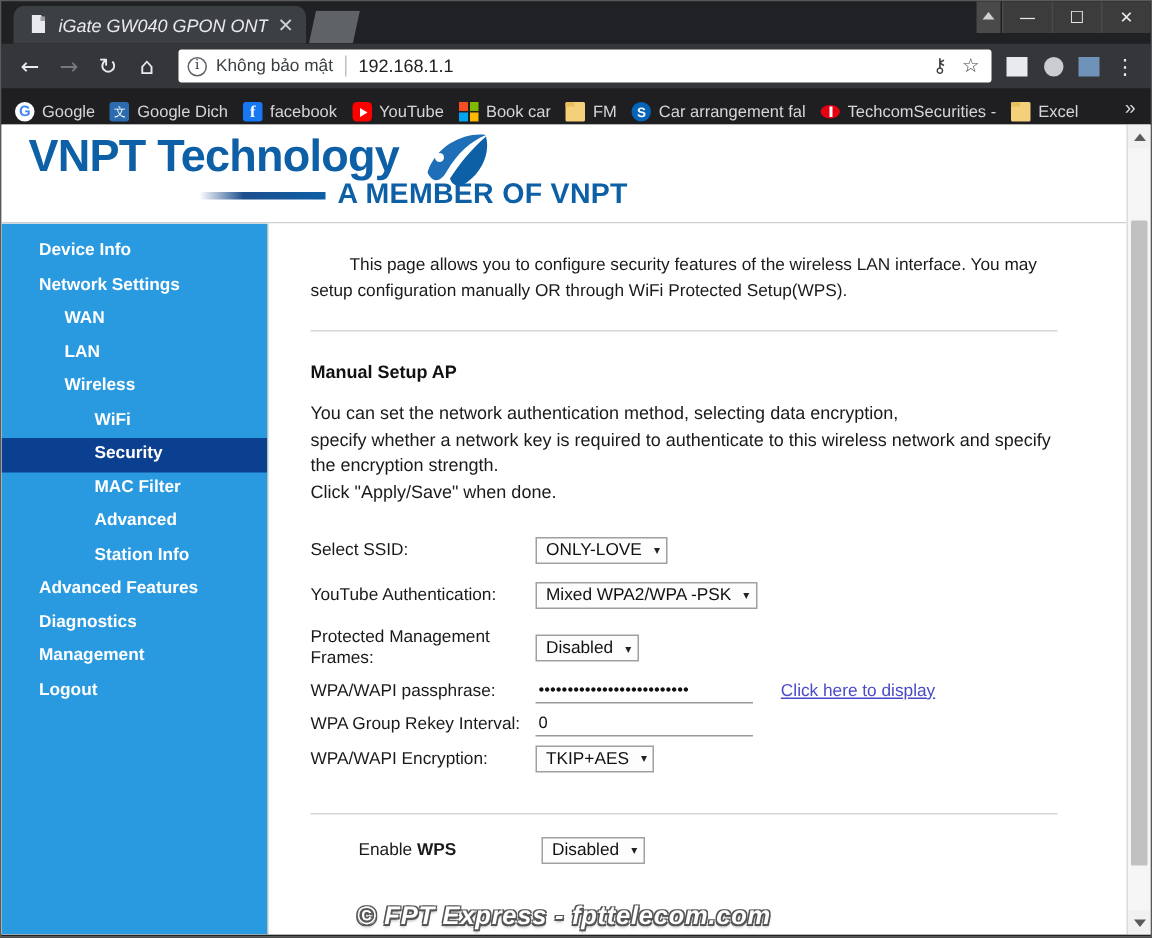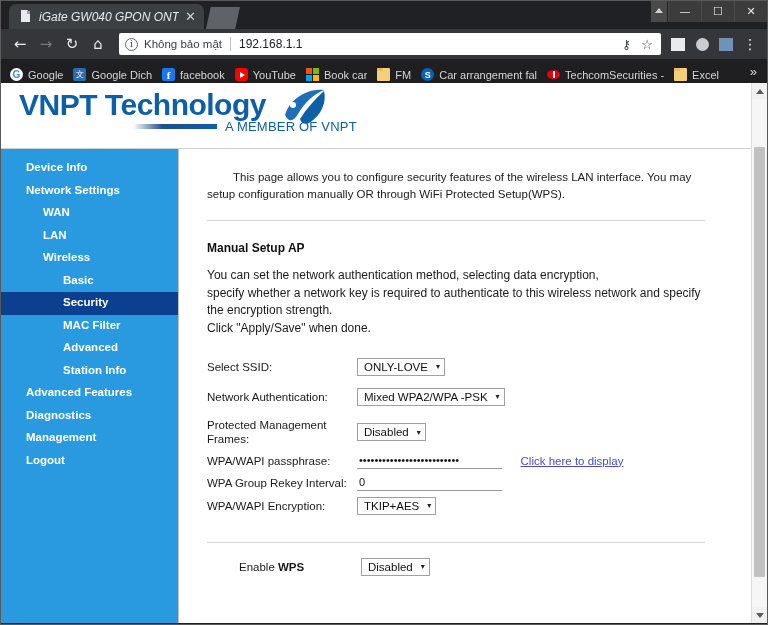--- a/index.html
+++ b/index.html
@@ -341,22 +341,22 @@
     left: 132px; top: 36px;
     display: flex;
     align-items: center;
   }
   #tagline-bar {
     width: 84px; height: 5px;
     background: linear-gradient(to right, #ffffff, #1d4f8f 35%, #0d5fa6);
     margin-right: 8px;
   }
   #tagline-text {
-    font-size: 13px;
-    font-weight: normal;
+    font-size: 19px;
+    font-weight: bold;
     color: #0d5fa6;
     letter-spacing: 0.2px;
   }
 
   #body-split { display: flex; }
 
   
   #sidebar {
     width: 178px;
     flex: 0 0 178px;
@@ -637,21 +637,21 @@
       </div>
 
       <div id="body-split">
 
         <div id="sidebar">
           <div class="menu-item lvl0">Device Info</div>
           <div class="menu-item lvl0">Network Settings</div>
           <div class="menu-item lvl1">WAN</div>
           <div class="menu-item lvl1">LAN</div>
           <div class="menu-item lvl1">Wireless</div>
-          <div class="menu-item lvl2">Basic</div>
+          <div class="menu-item lvl2">WiFi</div>
           <div class="menu-item lvl2 active">Security</div>
           <div class="menu-item lvl2">MAC Filter</div>
           <div class="menu-item lvl2">Advanced</div>
           <div class="menu-item lvl2">Station Info</div>
           <div class="menu-item lvl0">Advanced Features</div>
           <div class="menu-item lvl0">Diagnostics</div>
           <div class="menu-item lvl0">Management</div>
           <div class="menu-item lvl0">Logout</div>
         </div>
 
@@ -679,21 +679,21 @@
                 </span>
               </td>
               <td></td>
             </tr>
 
             <tr>
                   <td style="height:6px" colspan="3"></td>
                 </tr>
 
             <tr>
-              <td class="lbl">Network Authentication:</td>
+              <td class="lbl">YouTube Authentication:</td>
               <td>
                 <span class="sel">
                   <span>Mixed WPA2/WPA -PSK</span>
                   <span class="caret">▾</span>
                 </span>
               </td>
               <td></td>
             </tr>
 
             <tr>
@@ -757,20 +757,21 @@
                   <span class="caret">▾</span>
                 </span>
               </td>
             </tr>
           </tbody>
             </table>
 
         </div>
       </div>
 
+      <div id="watermark">© FPT Express - fpttelecom.com</div>
 
     </div>
 
     <div id="scrollbar">
       <div class="sb-arrow sb-up">
           <span class="tri"></span>
         </div>
       <div id="sb-track">
         <div id="sb-thumb"></div>
       </div>

